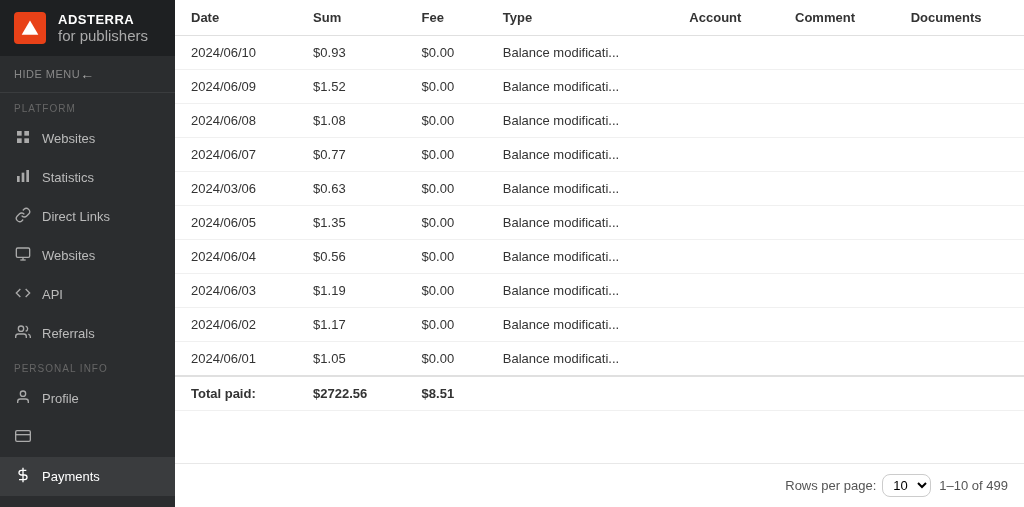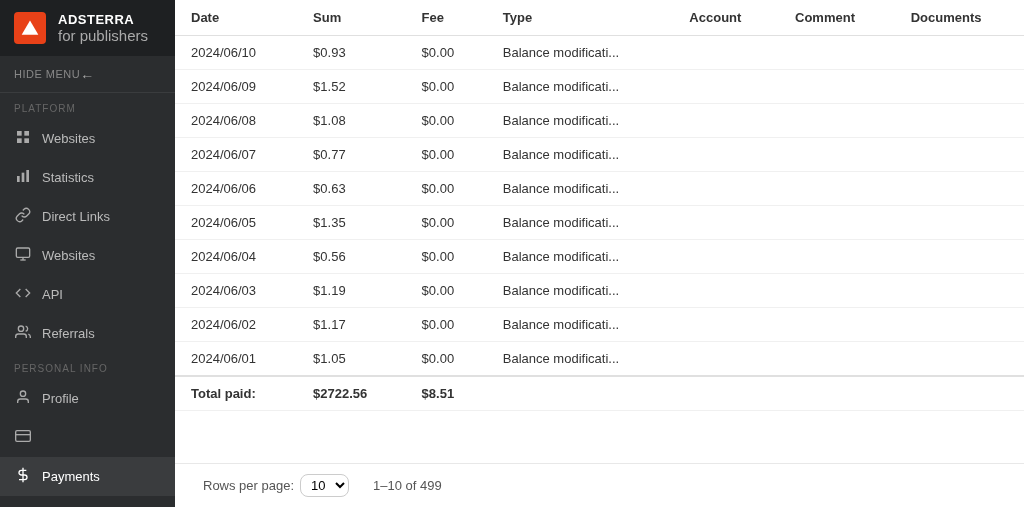--- a/index.html
+++ b/index.html
@@ -126,25 +126,26 @@
       font-weight: 700;
       border-top: 2px solid #e0e0e0;
       border-bottom: none;
       background: #fff;
     }
 
     
     .table-footer {
       display: flex;
       align-items: center;
-      padding: 10px 28px;
+      justify-content: flex-end;
+      padding: 10px 16px;
       border-top: 1px solid #e8e8e8;
       color: #555;
       font-size: 13px;
-      gap: 24px;
+      gap: 8px;
       background: #fff;
     }
     .rows-per-page {
       display: flex;
       align-items: center;
       gap: 6px;
     }
     .rows-select {
       border: 1px solid #ccc;
       border-radius: 8px;
@@ -322,21 +323,21 @@
           <tr>
             <td>2024/06/07</td>
             <td>$0.77</td>
             <td>$0.00</td>
             <td>Balance modificati...</td>
             <td></td>
             <td></td>
             <td></td>
           </tr>
           <tr>
-            <td>2024/06/06</td>
+            <td>2024/03/06</td>
             <td>$0.63</td>
             <td>$0.00</td>
             <td>Balance modificati...</td>
             <td></td>
             <td></td>
             <td></td>
           </tr>
           <tr>
             <td>2024/06/05</td>
             <td>$1.35</td>

